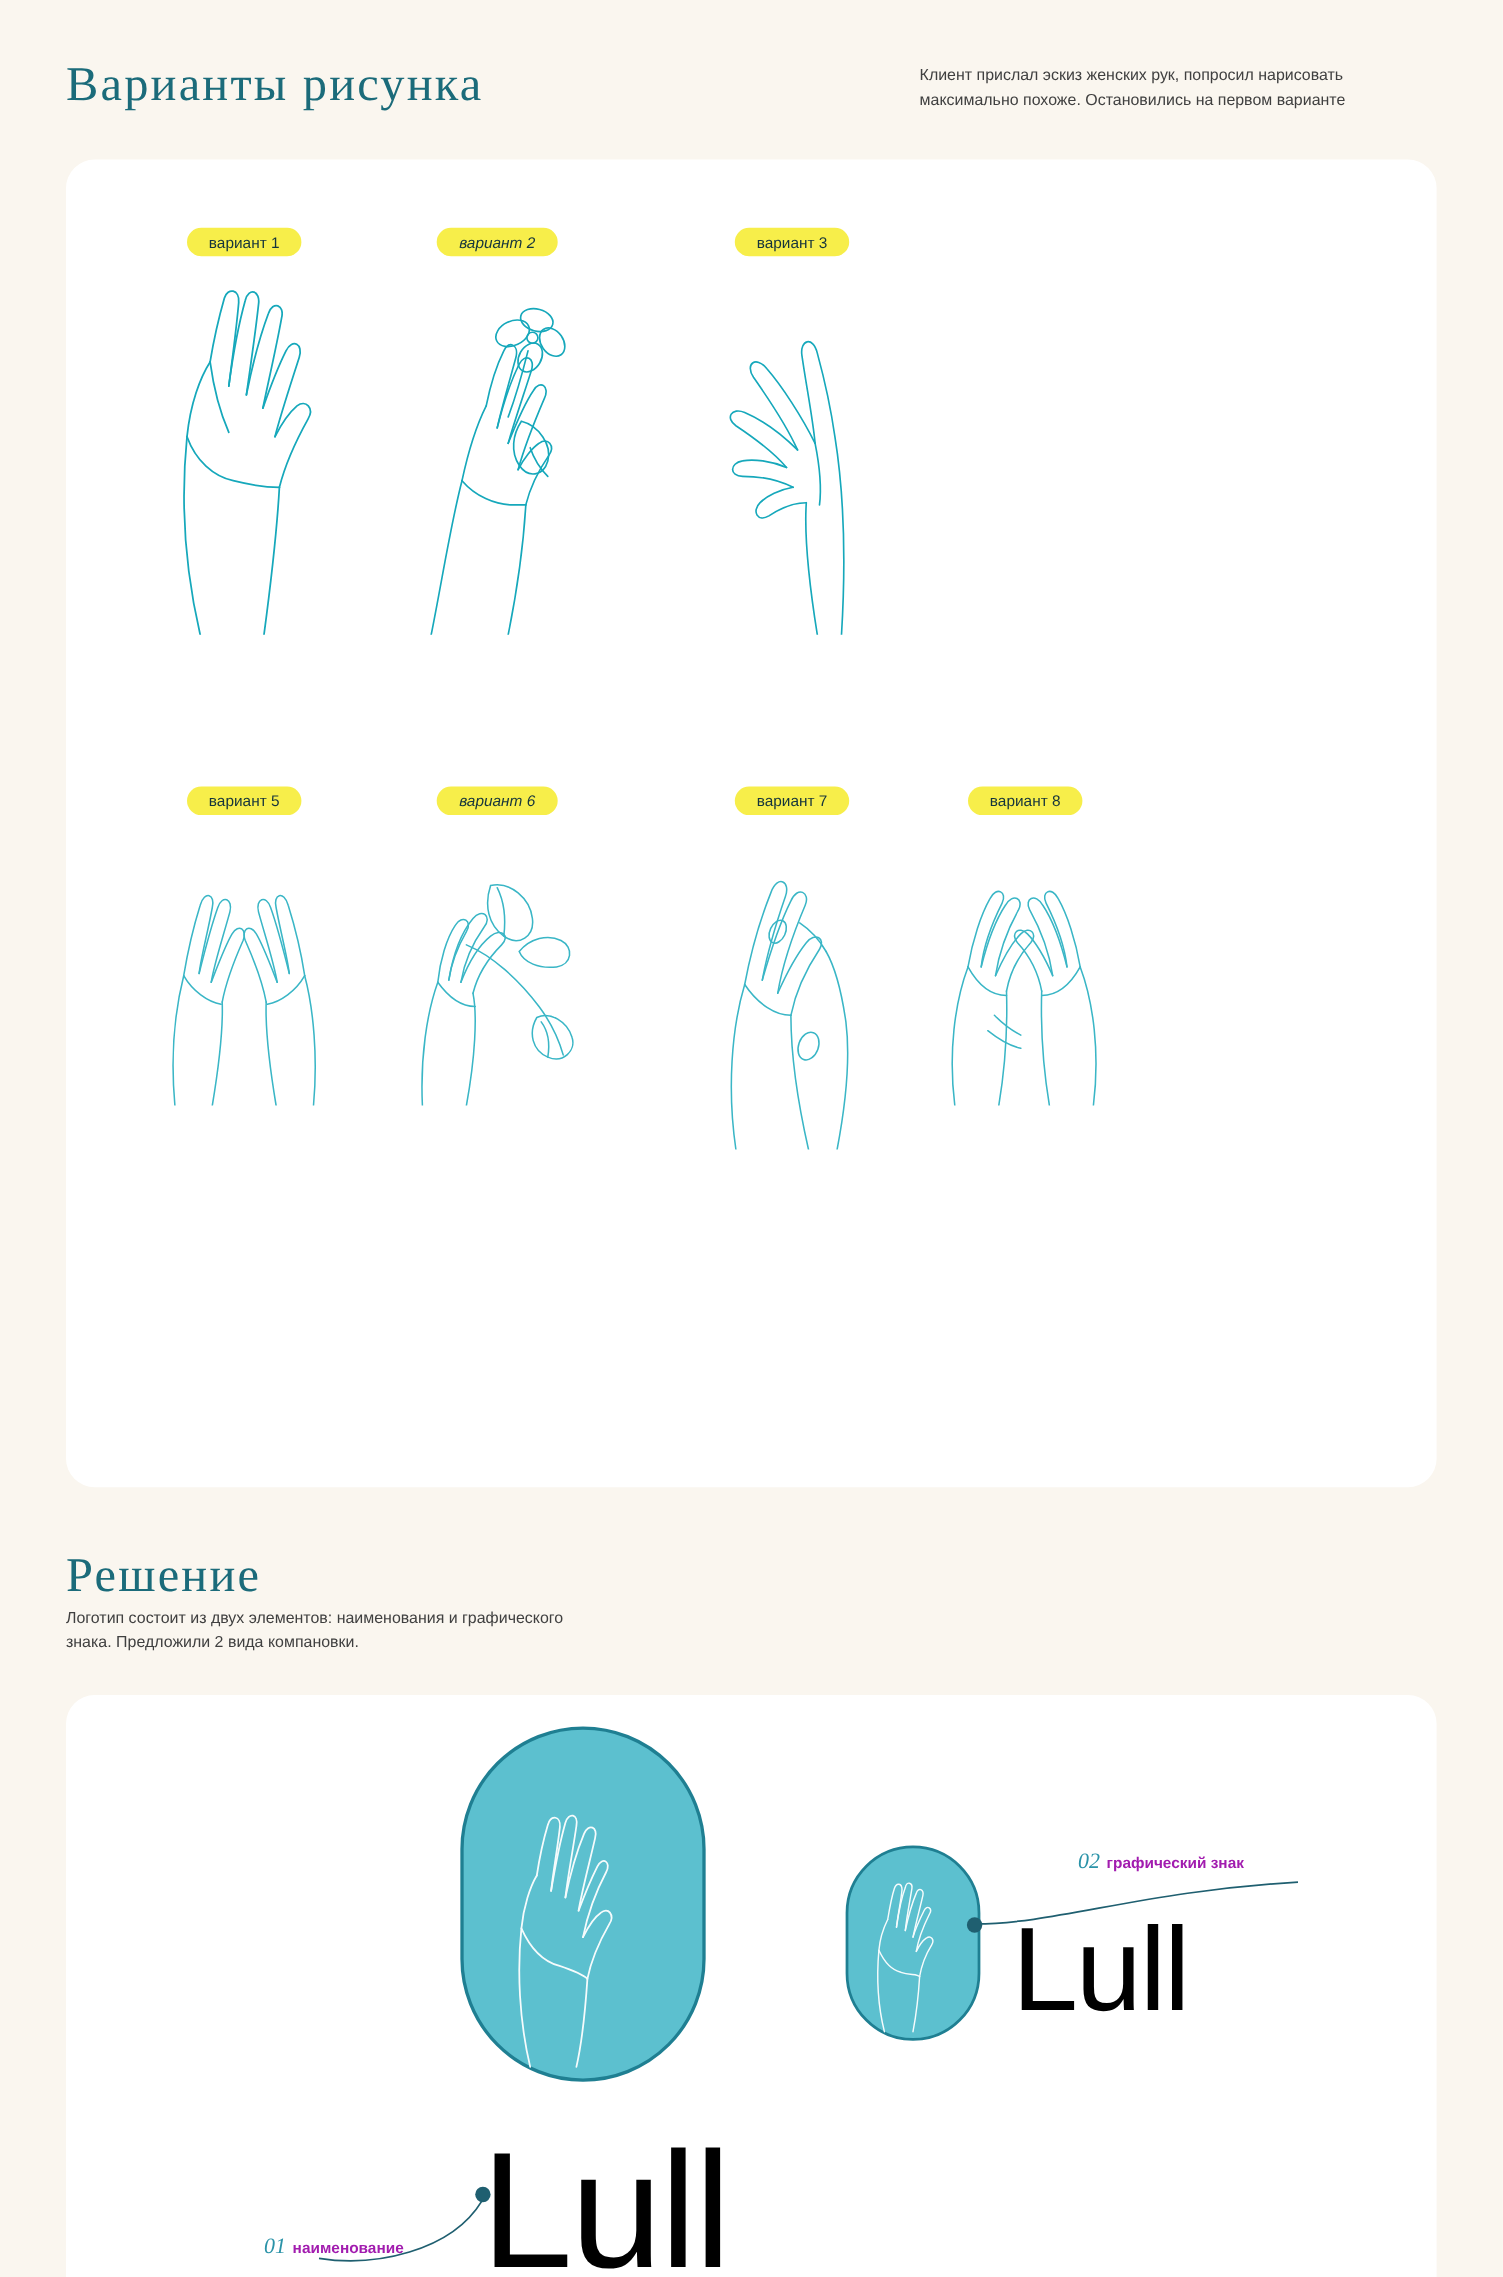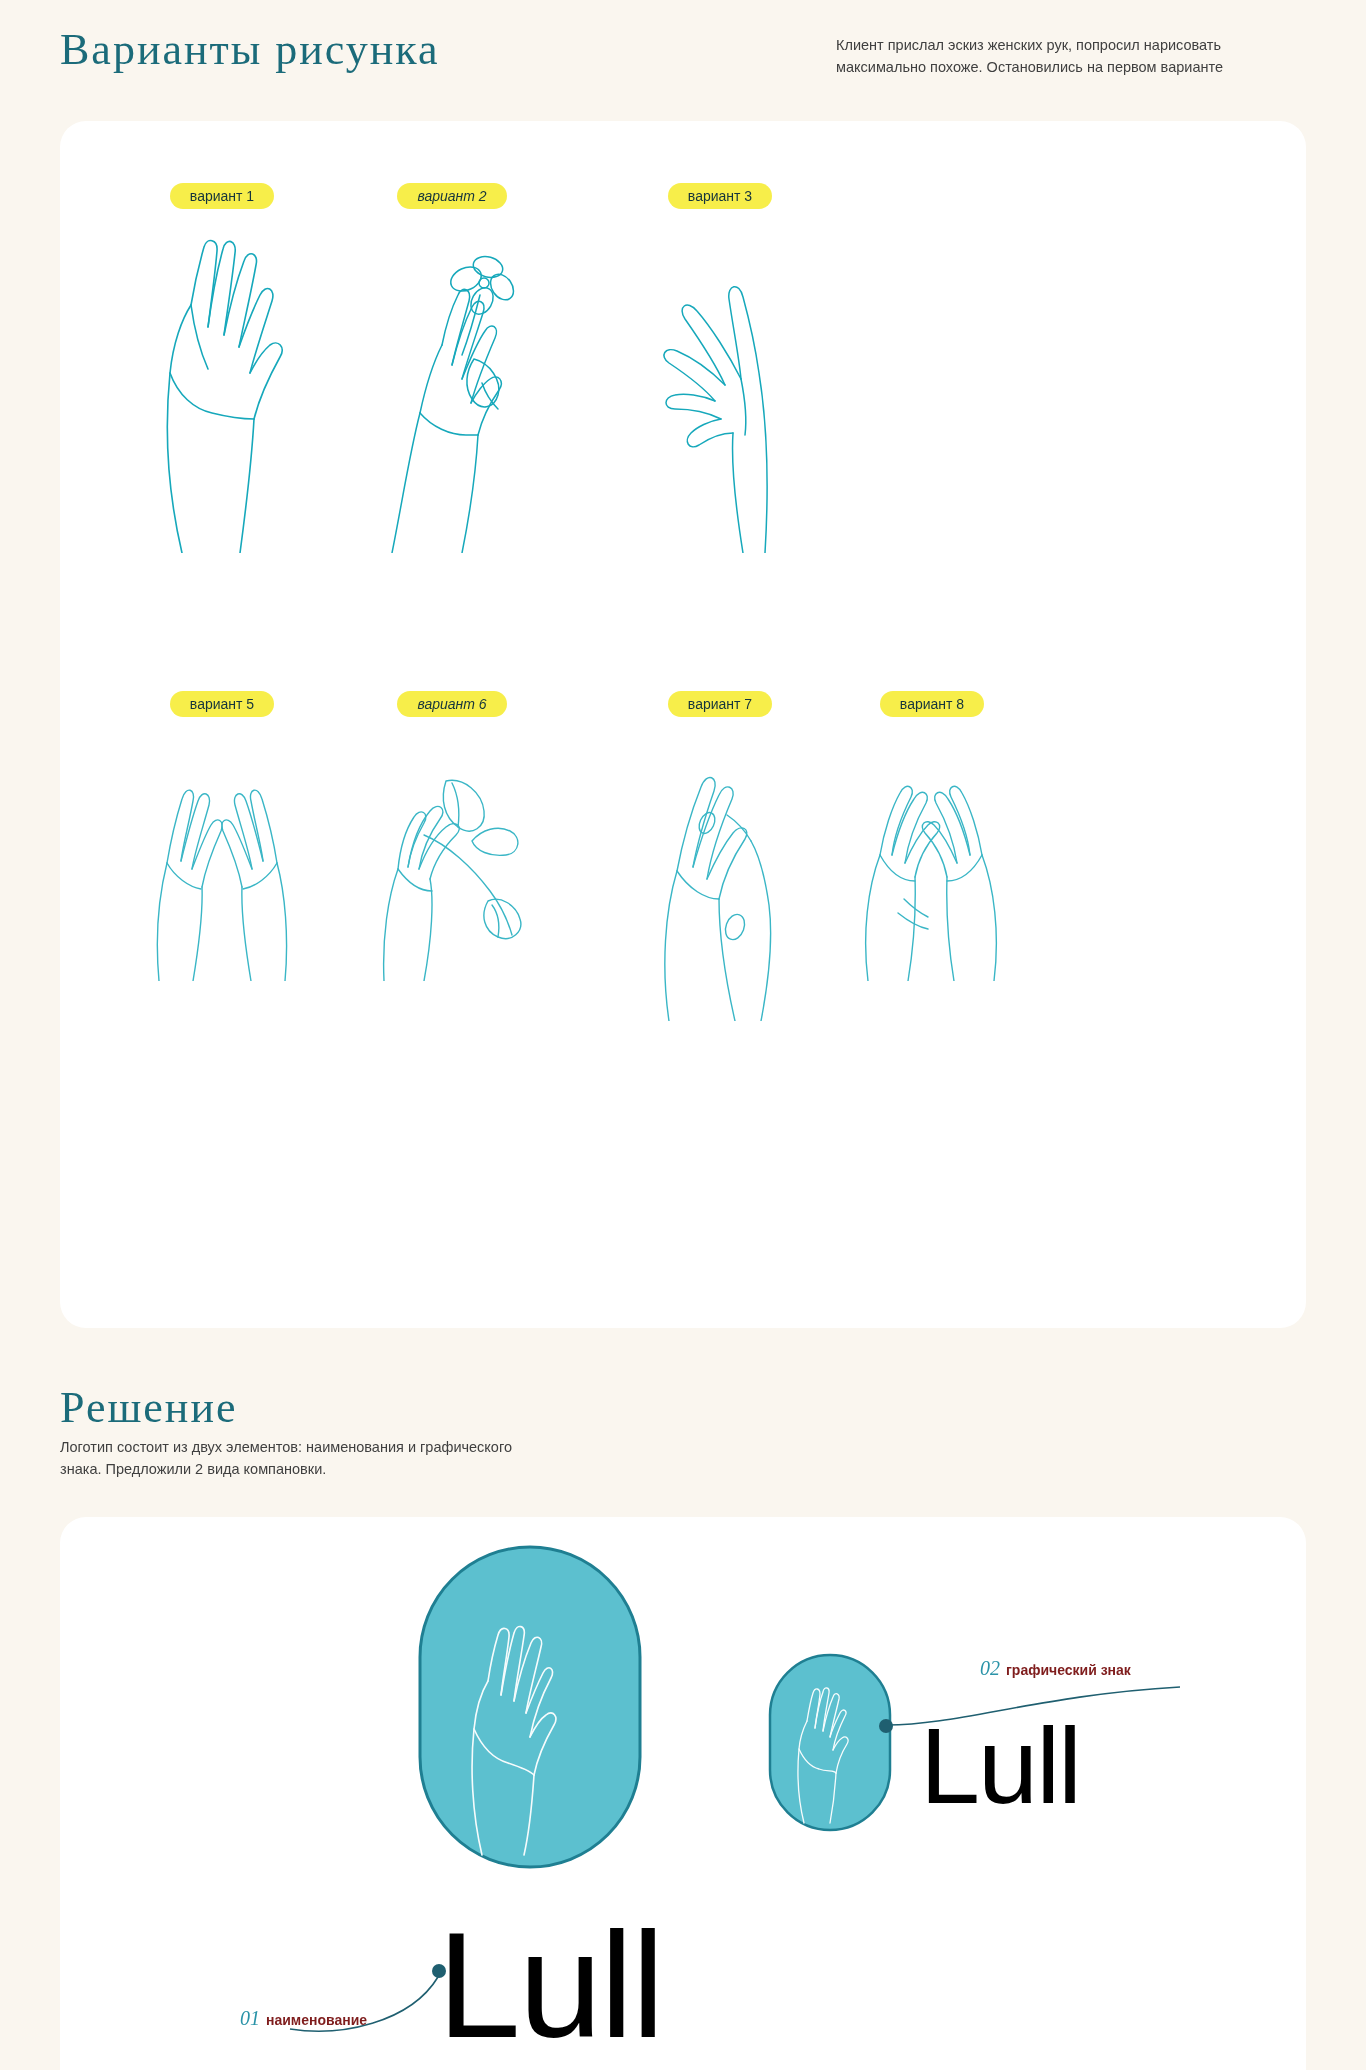--- a/index.html
+++ b/index.html
@@ -80,35 +80,35 @@
   
   .logo-wrap { position: absolute; inset: 0; }
   .callout-num {
     font-family: "Liberation Serif", serif;
     font-style: italic;
     font-size: 20px;
     color: #2a93a8;
     margin-right: 6px;
     text-align: right;
   }
-  .callout-label { font-weight: bold; color: #7f1d1d; font-size: 14px; }
+  .callout-label { font-weight: bold; color: #a21caf; font-size: 14px; }
 
   .wordmark {
     font-family: "Liberation Sans", sans-serif;
     color: #59c2d2;
     font-weight: 300;
     letter-spacing: -2px;
   }
 </style>
 </head>
 <body>
 
 <div class="page">
 
-  <div class="section-head" style="padding-top:28px;">
+  <div class="section-head" style="padding-top:52px;align-items:center;">
     <h1 class="section-title">Варианты рисунка</h1>
     <p class="section-note">Клиент прислал эскиз женских рук, попросил нарисовать максимально похоже. Остановились на первом варианте</p>
   </div>
 
   <div class="card" id="variants-card">
     <div class="variant-grid">
 
       <div class="variant-cell r1 c1">
         <span class="variant-badge">вариант 1</span>
         <svg class="variant-art" width="160" height="330" viewBox="0 0 160 330" fill="none" stroke="#16a8bb" stroke-width="1.6" stroke-linecap="round">

